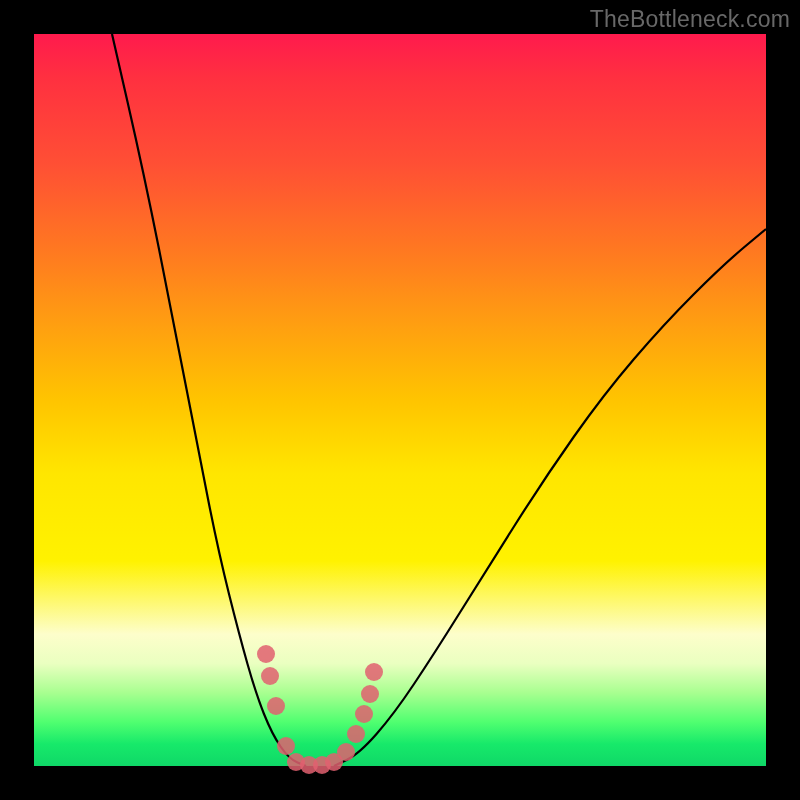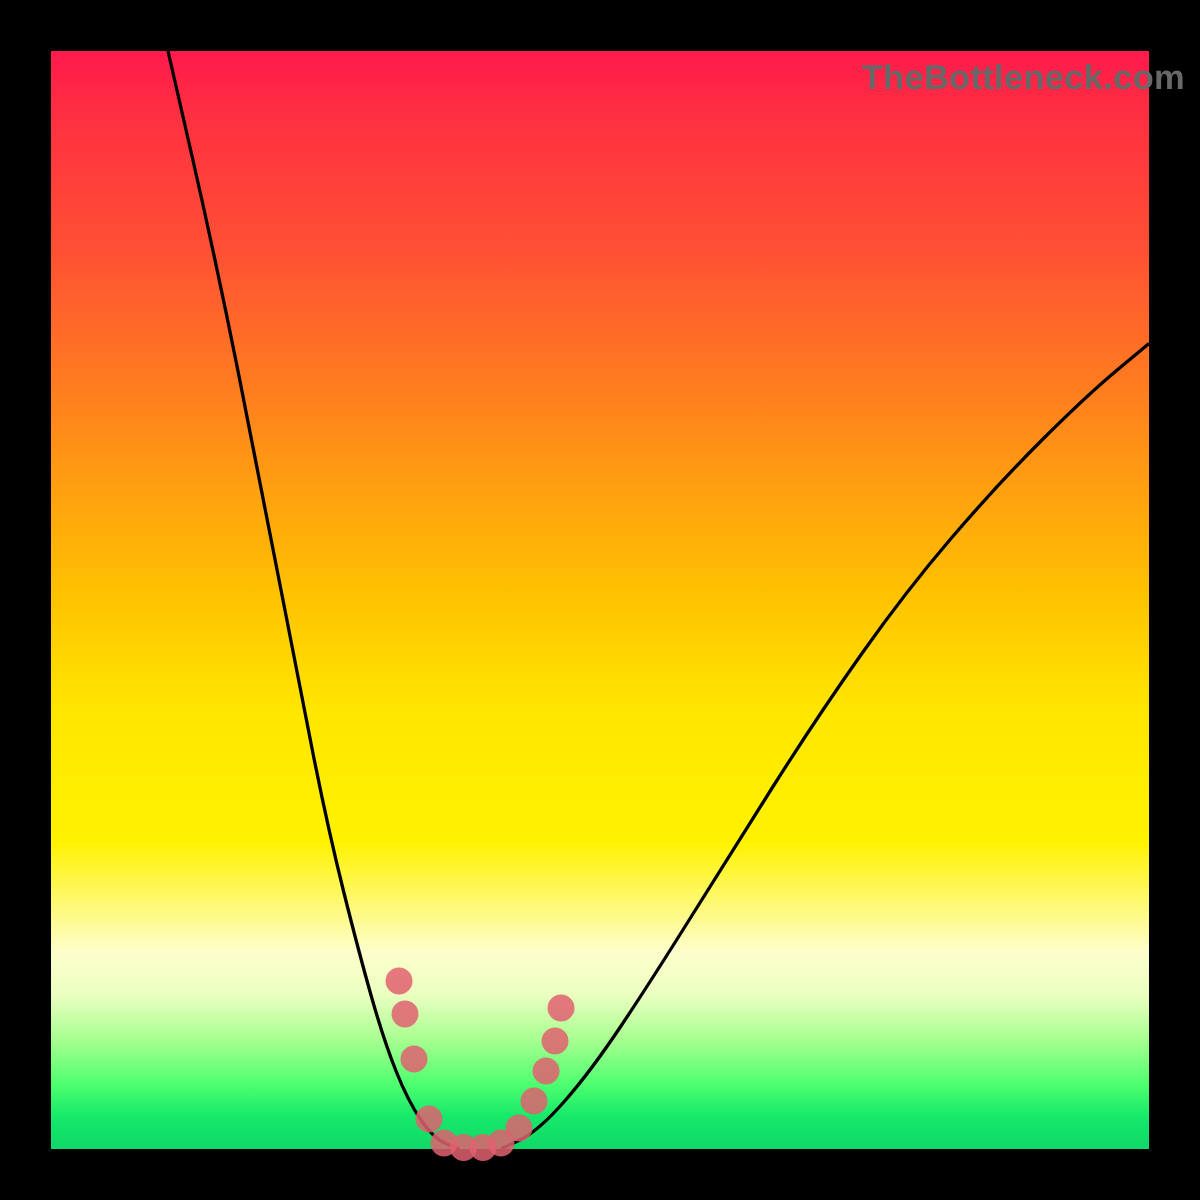--- a/index.html
+++ b/index.html
@@ -32,23 +32,22 @@
       #50ff70 94%,
       #17e96a 97%,
       #0fd867 100%);
   }
   .watermark {
     position: absolute;
     top: 6px;
     right: 10px;
     color: #686868;
     font-size: 23px;
-    font-weight: 700;
+    font-weight: 400;
     letter-spacing: 0.2px;
-    margin-top: 32px;
   }
   svg.curve {
     position: absolute;
     left: 34px;
     top: 34px;
     width: 732px;
     height: 732px;
     overflow: visible;
   }
 </style>

